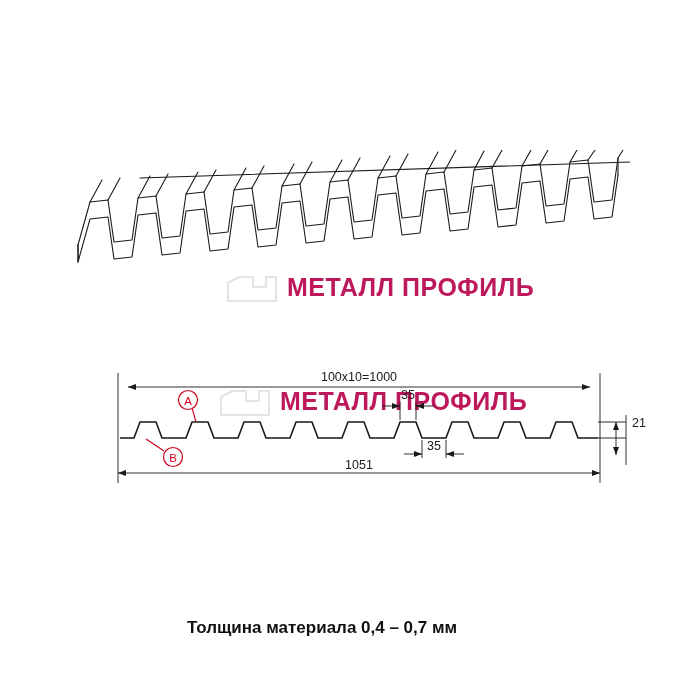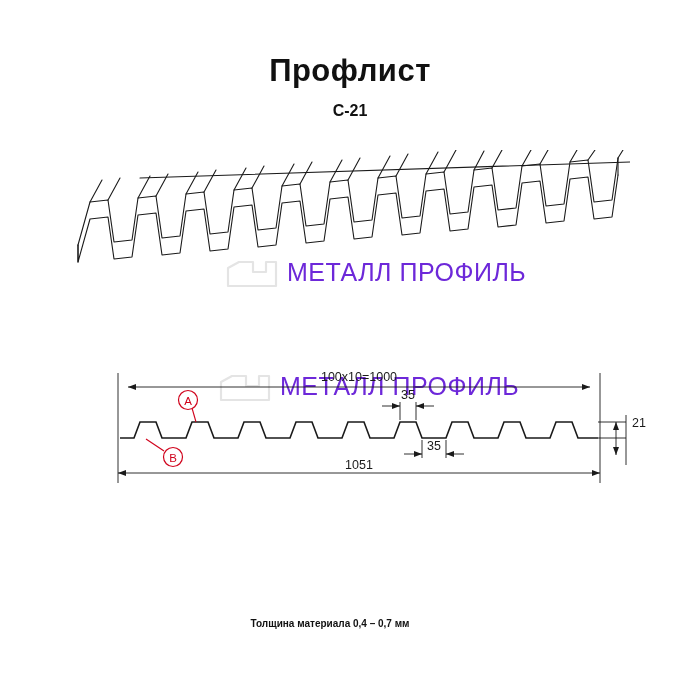--- a/index.html
+++ b/index.html
@@ -48,23 +48,24 @@
     top: 150px;
     left: 70px;
     width: 560px;
     height: 150px;
   }
   
   .watermark {
     position: absolute;
     pointer-events: none;
     user-select: none;
-    color: #6d28d9;
-    font-weight: normal;
+    color: #be185d;
+    font-weight: bold;
     white-space: nowrap;
+    margin-top: 15px;
   }
   .wm-1 {
     top: 258px;
     left: 225px;
     font-size: 25px;
     letter-spacing: 0.5px;
   }
   .wm-2 {
     top: 372px;
     left: 218px;
@@ -84,37 +85,32 @@
     width: 600px;
     height: 150px;
   }
   
   .footnote {
     position: absolute;
     top: 618px;
     left: 0;
     width: 644px;
     text-align: center;
-    font-size: 10px;
+    font-size: 17px;
     font-weight: bold;
     color: #111111;
-    padding-left: 8px;
   }
   svg { display: block; }
   text { font-family: "Liberation Sans", sans-serif; }
 </style>
 </head>
 <body>
 
 <div class="page">
 
-  <div class="header">
-    <div class="title">Профлист</div>
-    <div class="subtitle">С-21</div>
-  </div>
 
   <div class="iso-wrap">
     <svg width="560" height="150" viewBox="0 0 560 150">
       <g fill="none" stroke="#1a1a1a" stroke-width="1.1" stroke-linejoin="round" stroke-linecap="round">
 
         <path d="M70 28 L560 12"></path>
 
         <g id="ribs">
 
           <path d="M8 95 L20 52 L38 50 L44 92 L62 90 L68 48 L86 46 L92 88 L110 86 L116 44 L134 42 L140 84 L158 82 L164 40 L182 38 L188 80 L206 78 L212 36 L230 34 L236 76 L254 74 L260 32 L278 30 L284 72 L302 70 L308 28 L326 26 L332 68 L350 66 L356 24 L374 22 L380 64 L398 62 L404 20 L422 18 L428 60 L446 58 L452 16 L470 14 L476 56 L494 54 L500 12 L518 10 L524 52 L542 50 L548 8"></path>

